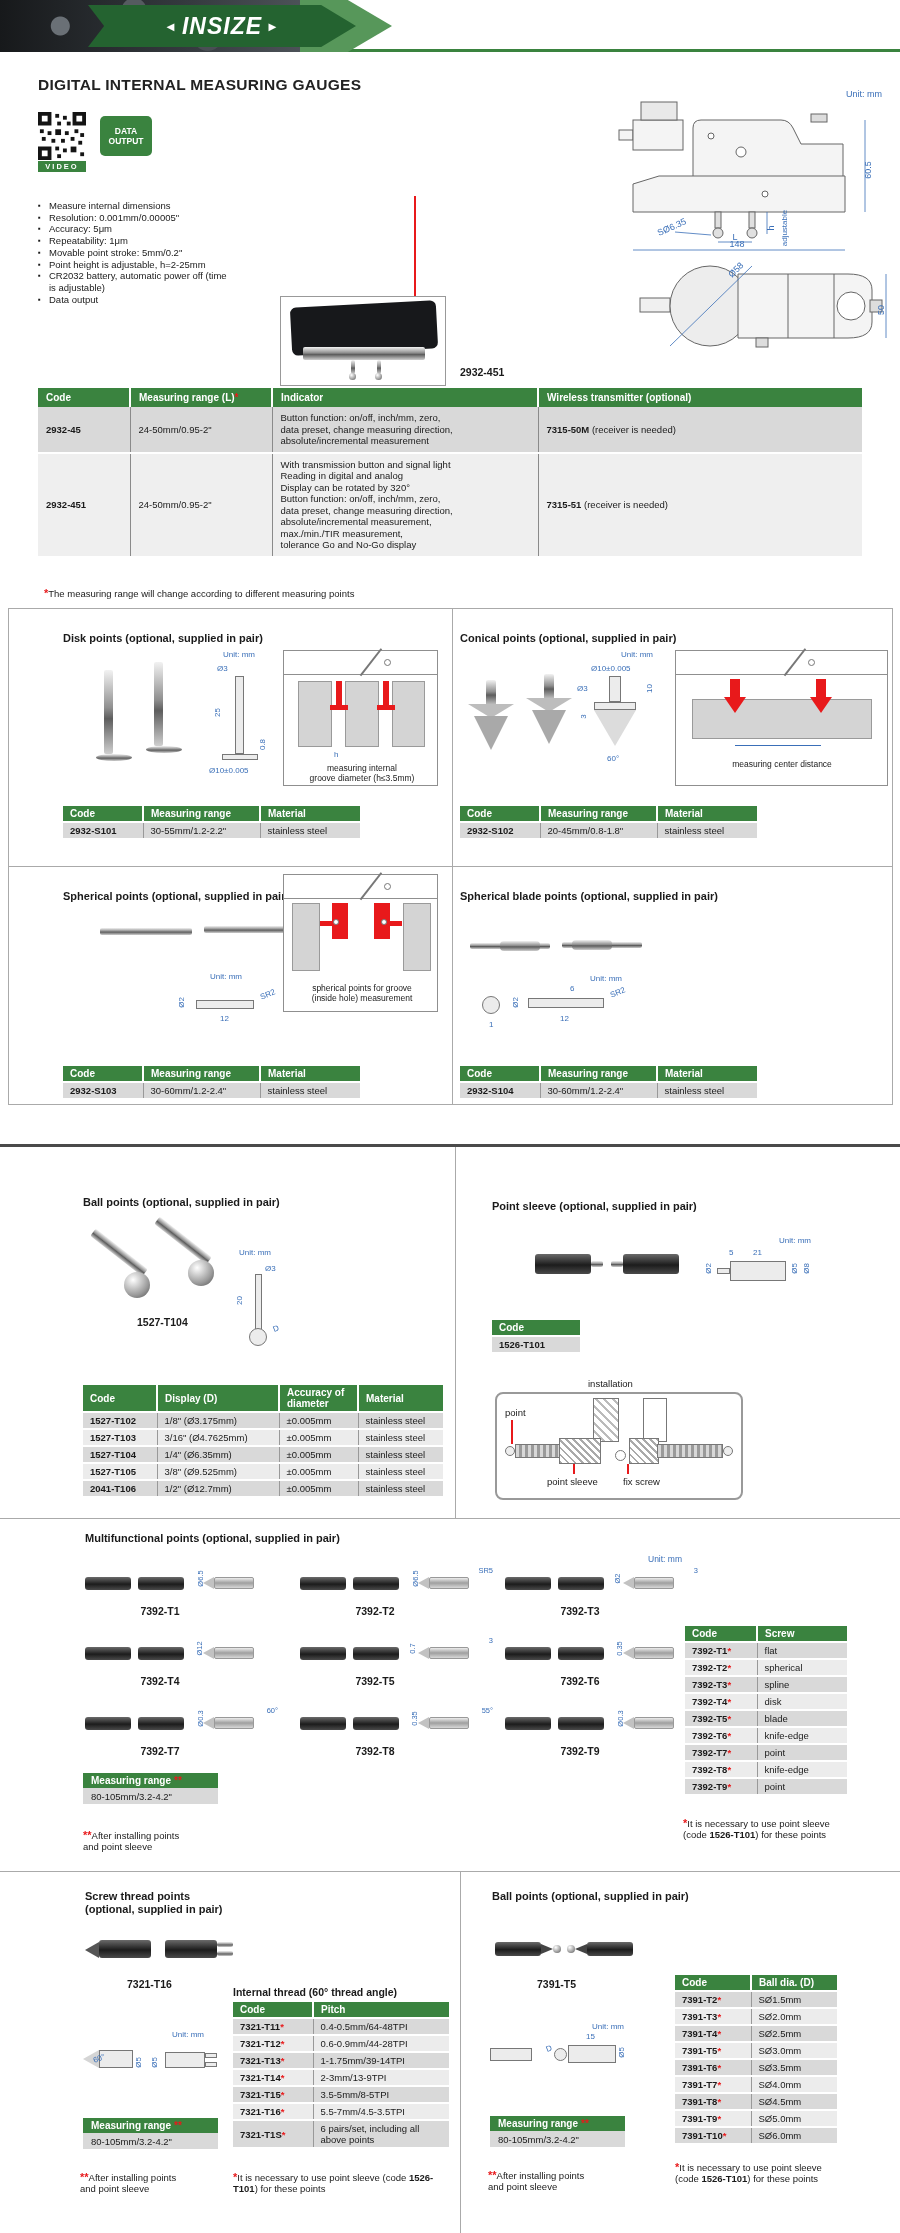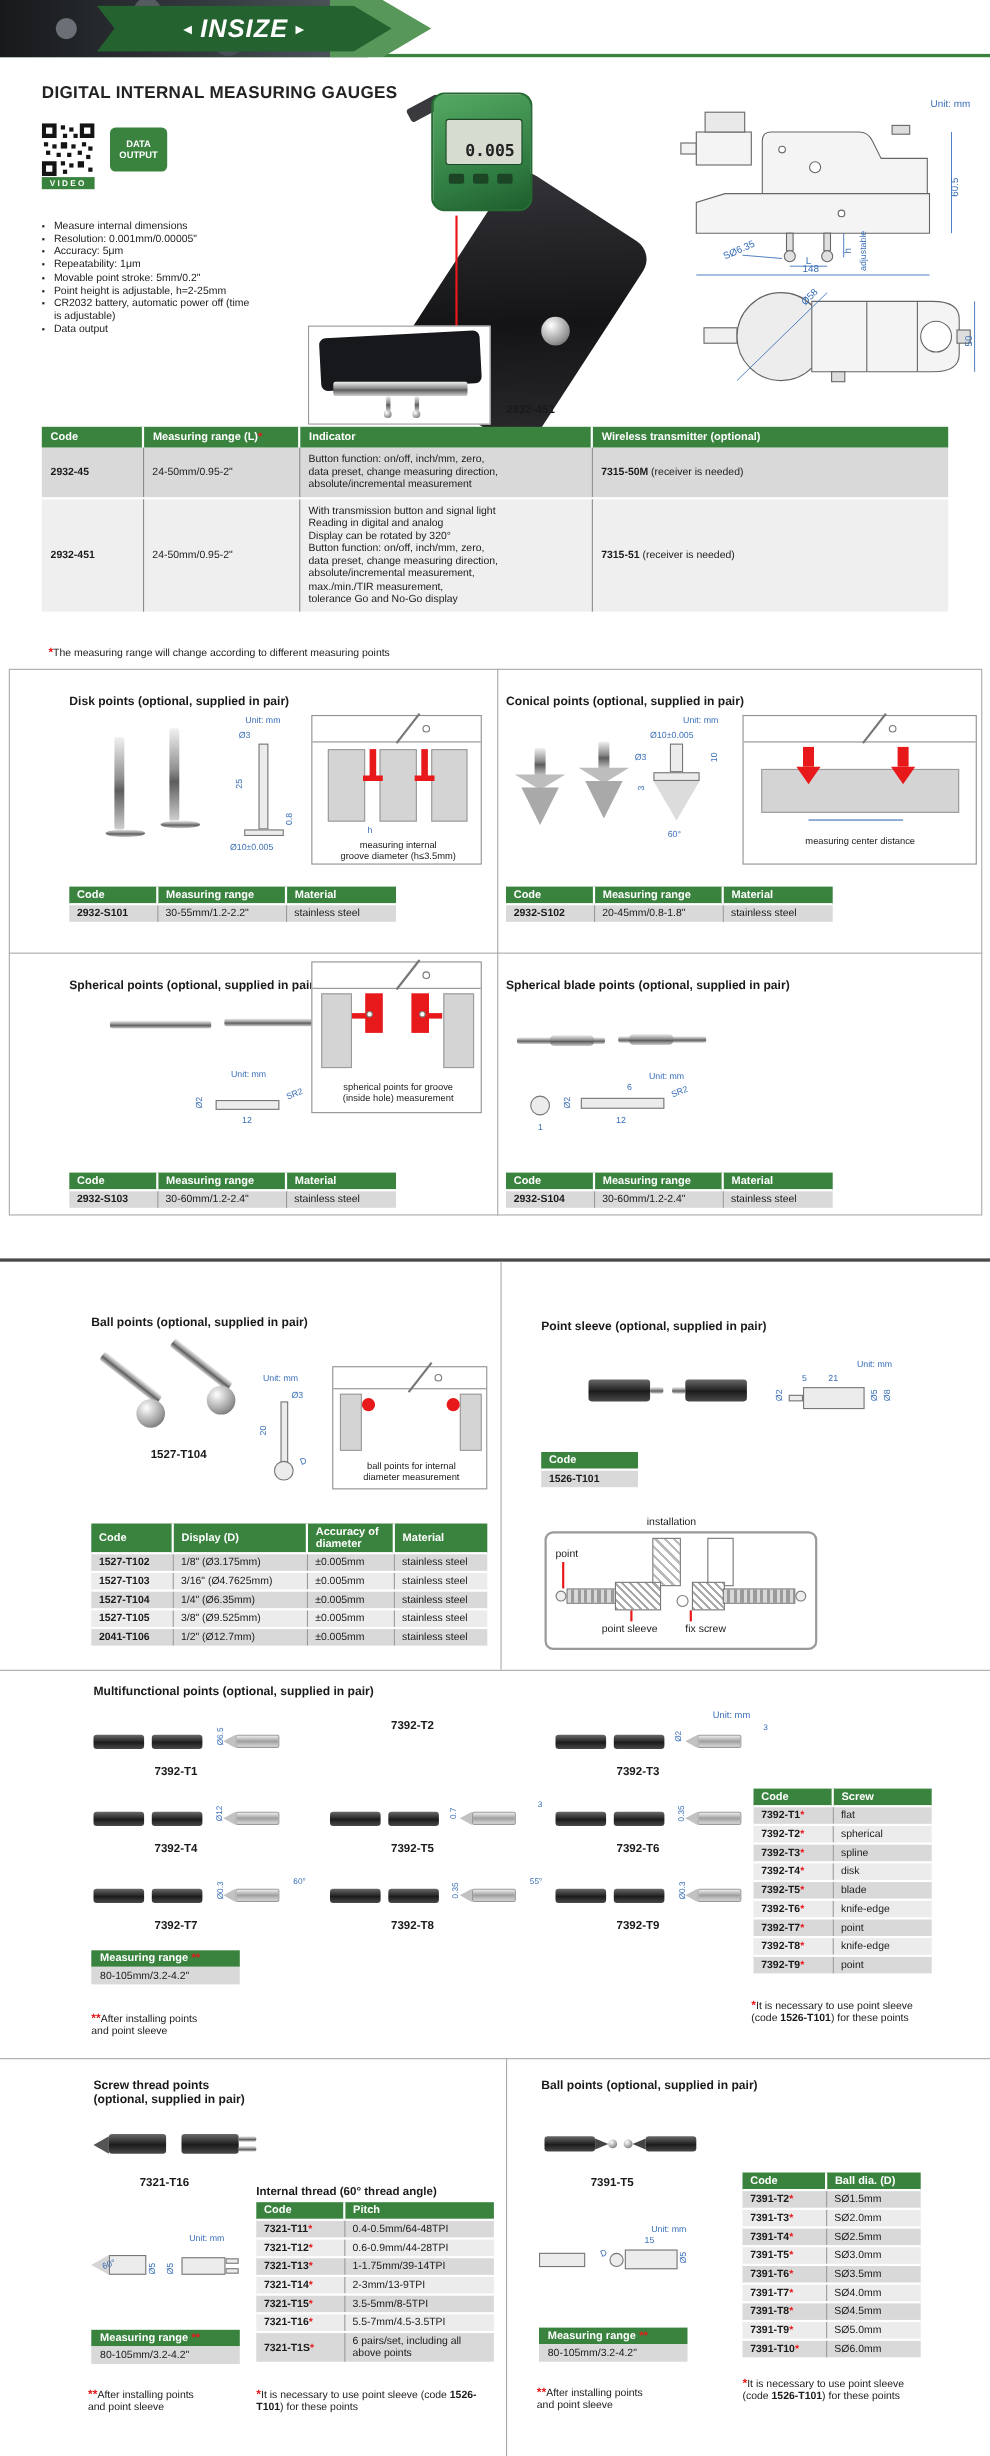--- a/index.html
+++ b/index.html
@@ -157,39 +157,20 @@
       <li>Measure internal dimensions</li>
       <li>Resolution: 0.001mm/0.00005"</li>
       <li>Accuracy: 5μm</li>
       <li>Repeatability: 1μm</li>
       <li>Movable point stroke: 5mm/0.2"</li>
       <li>Point height is adjustable, h=2-25mm</li>
       <li>CR2032 battery, automatic power off (time is adjustable)</li>
       <li>Data output</li>
     </ul>
 
-  <div class="abs" style="left:340px;top:80px;width:260px;height:310px">
-    <div class="abs" style="left:60px;top:92px;width:148px;height:218px;border-radius:20px;transform:rotate(33deg);
-                background:linear-gradient(145deg,#35353a,#141416 55%,#2c2c30)"></div>
-    <div class="abs" style="left:30px;top:12px;width:32px;height:13px;background:#3a3a3e;transform:rotate(-28deg);border-radius:3px"></div>
-    <div class="abs" style="left:52px;top:4px;width:92px;height:108px;border-radius:12px;
-                background:linear-gradient(160deg,#55a963,#2e7a40 70%,#1f5c2e);border:2px solid #256b33">
-      <div class="abs" style="left:11px;top:22px;width:70px;height:42px;background:#d6ddd0;border-radius:3px;border:1px solid #1d4a26;
-                  display:flex;align-items:flex-end;justify-content:flex-end;padding:3px 6px;
-                  font-family:'DejaVu Sans Mono',monospace;font-weight:bold;font-size:15px;color:#222">
-        <span>0.005</span>
-      </div>
-      <div class="abs" style="left:14px;top:72px;display:flex;gap:8px">
-        <i style="width:14px;height:9px;background:#1c4525;border-radius:2px"></i>
-        <i style="width:14px;height:9px;background:#1c4525;border-radius:2px"></i>
-        <i style="width:14px;height:9px;background:#1c4525;border-radius:2px"></i>
-      </div>
-    </div>
-    <div class="abs ball" style="left:152px;top:208px;width:26px;height:26px"></div>
-  </div>
   <div class="abs" style="left:414px;top:196px;width:2px;height:100px;background:var(--red)"></div>
 
   <div class="abs" style="left:280px;top:296px;width:166px;height:90px;border:1px solid #999;background:#fff">
     <div class="abs" style="left:10px;top:7px;width:146px;height:48px;background:#17181b;border-radius:6px;transform:rotate(-3deg)"></div>
     <div class="abs rodH" style="left:22px;top:50px;width:122px;height:13px"></div>
     <div class="abs rodH" style="left:70px;top:63px;width:4px;height:14px"></div>
     <div class="abs rodH" style="left:96px;top:63px;width:4px;height:14px"></div>
     <div class="abs ball" style="left:68px;top:76px;width:7px;height:7px"></div>
     <div class="abs ball" style="left:94px;top:76px;width:7px;height:7px"></div>
   </div>
@@ -509,32 +490,20 @@
   </div>
   <div class="abs" style="left:137px;top:1316px;font-weight:bold;font-size:10.5px">1527-T104</div>
   <div class="abs" style="left:225px;top:1248px;width:70px;height:100px">
     <span class="dim" style="left:14px;top:0">Unit: mm</span>
     <span class="dim" style="left:40px;top:16px">Ø3</span>
     <div class="abs outline" style="left:30px;top:26px;width:7px;height:56px"></div>
     <span class="dim rot" style="left:10px;top:48px">20</span>
     <div class="abs" style="left:24px;top:80px;width:18px;height:18px;border:1px solid #777;border-radius:50%;background:#ececec"></div>
     <span class="dim slant" style="left:48px;top:76px">D</span>
   </div>
-  <div class="illus" style="left:302px;top:1242px;width:141px;height:112px">
-    <div class="top" style="height:20px">
-        <div class="slashline" style="left:78px;top:-8px"></div>
-        <div class="holedot" style="left:92px;top:6px"></div>
-      </div>
-    <div class="gblock" style="left:6px;top:24px;width:20px;height:52px"></div>
-    <div class="gblock" style="left:115px;top:24px;width:20px;height:52px"></div>
-    <div class="redpt" style="left:26px;top:28px;width:12px;height:12px;border-radius:50%"></div>
-    <div class="redpt" style="left:103px;top:28px;width:12px;height:12px;border-radius:50%"></div>
-    <div class="abs caption" style="left:8px;top:84px;width:126px">ball points for internal
-diameter measurement</div>
-  </div>
   <table class="abs acc" style="left:83px;top:1385px;width:360px">
     <colgroup>
         <col style="width:74px">
         <col style="width:122px">
         <col style="width:79px">
         <col style="width:85px">
       </colgroup>
   <thead>
         <tr>
           <th>Code</th>
@@ -644,20 +613,32 @@
             <span class="dim dim0">Ø6.5</span>
             <span class="dim dim1"></span>
             <span class="tipt"></span>
             <span class="shape"></span>
           </div>
         </div>
         <div class="multi-label">7392-T1</div>
       </div>
 
       <div class="multi-item">
+        <div class="mi-row">
+          <div class="pin-pair">
+            <span class="pin rodD"></span>
+            <span class="pin rodD"></span>
+          </div>
+          <div class="mini">
+            <span class="dim dim0">Ø6.5</span>
+            <span class="dim dim1">SR5</span>
+            <span class="tipt"></span>
+            <span class="shape"></span>
+          </div>
+        </div>
         <div class="multi-label">7392-T2</div>
       </div>
 
       <div class="multi-item">
         <div class="mi-row">
           <div class="pin-pair">
             <span class="pin rodD"></span>
             <span class="pin rodD"></span>
           </div>
           <div class="mini">

